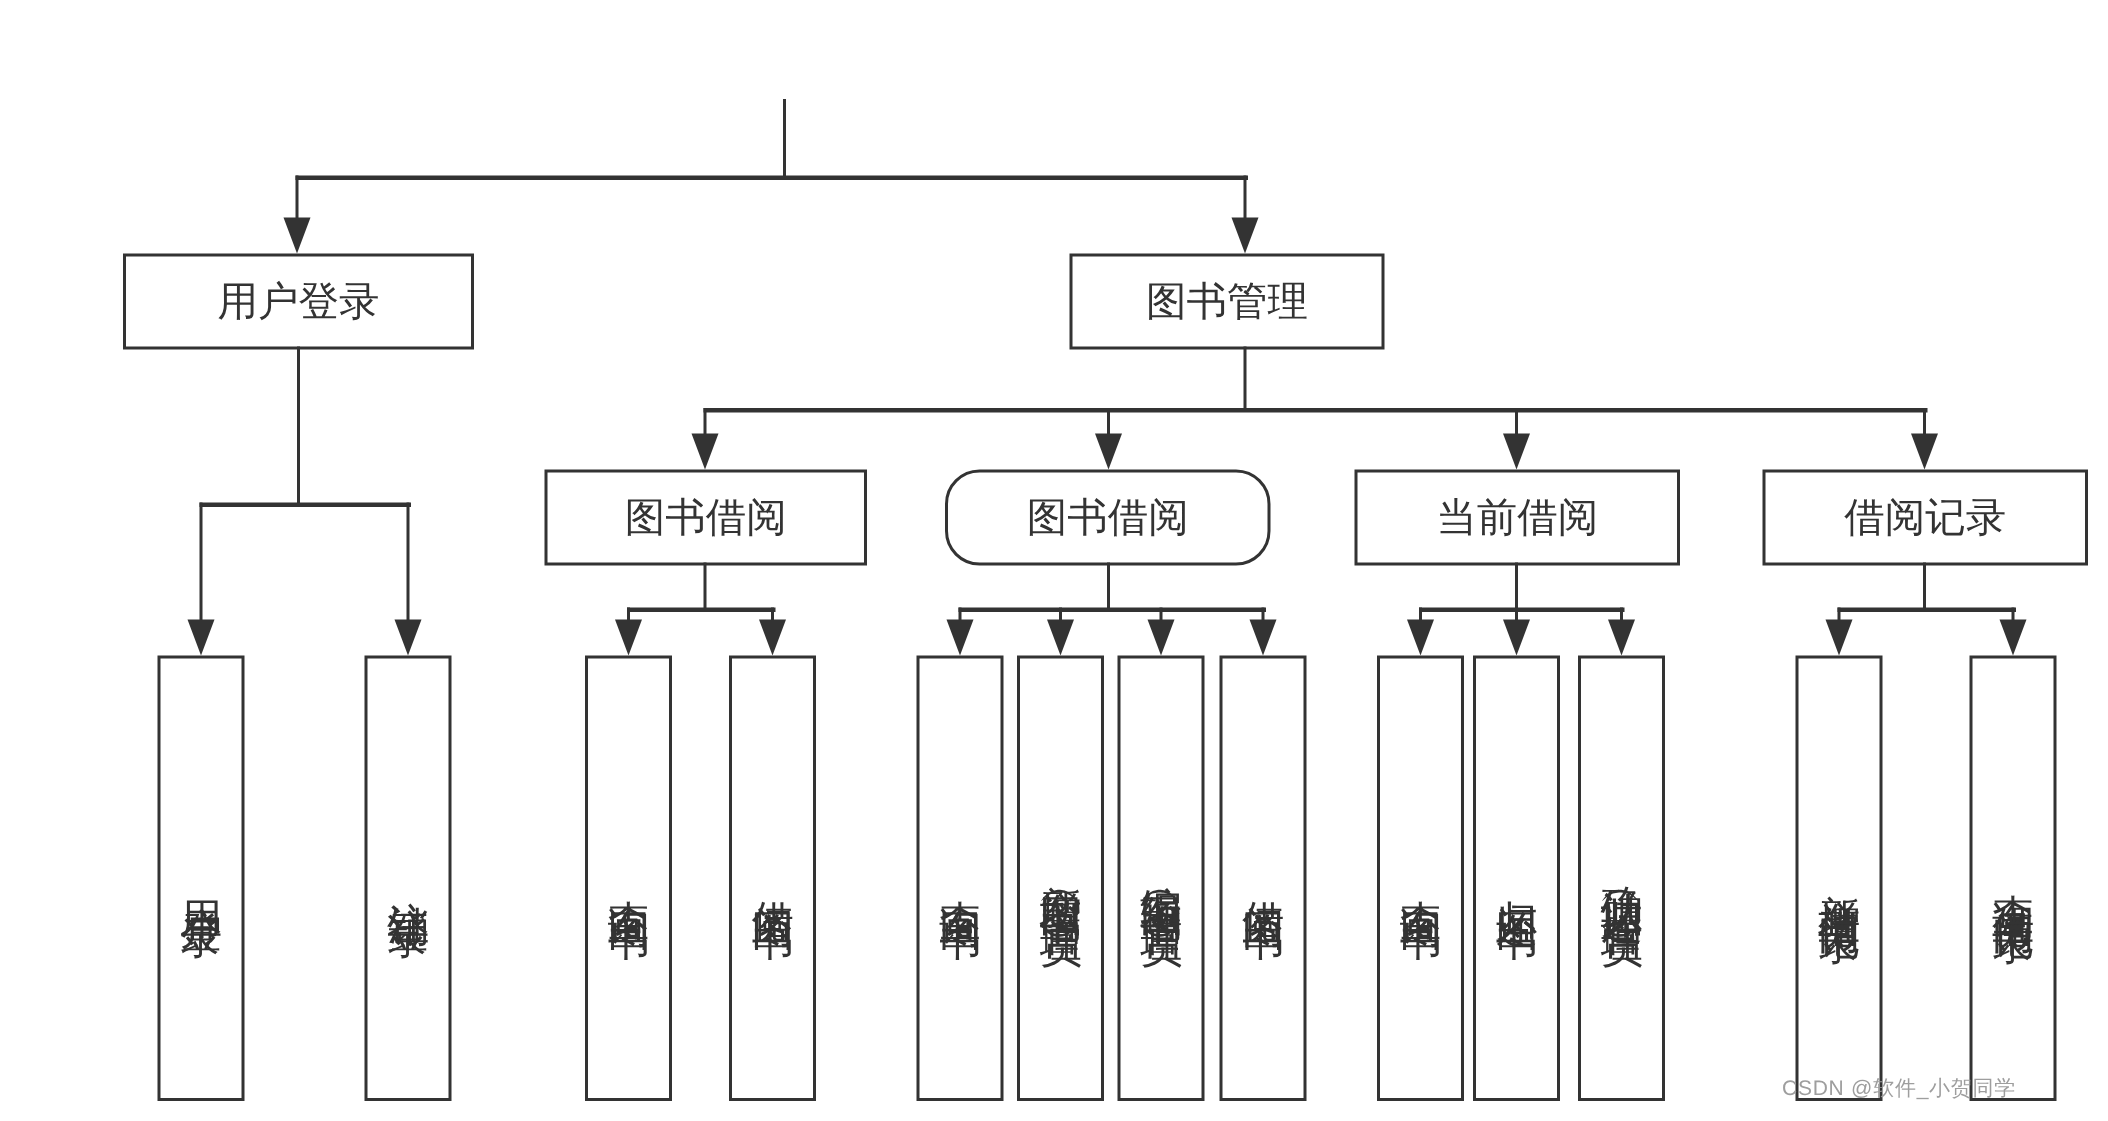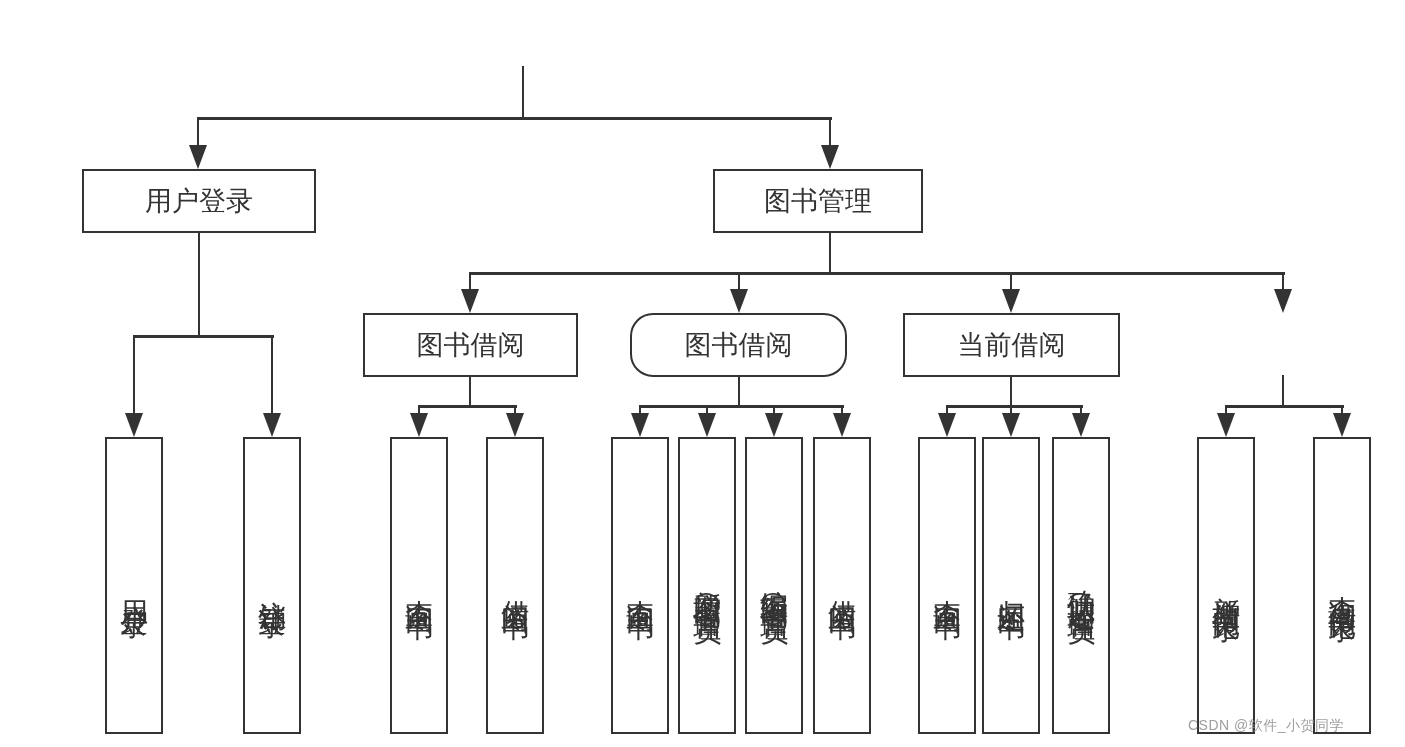--- a/index.html
+++ b/index.html
@@ -50,20 +50,23 @@
   </div>
 
   <div class="node" style="left:363px;top:313px;width:215px;height:64px;">
     <span>图书借阅</span>
   </div>
   <div class="node" style="left:630px;top:313px;width:217px;height:64px;border-radius:23px;">
     <span>图书借阅</span>
   </div>
   <div class="node" style="left:903px;top:313px;width:217px;height:64px;">
     <span>当前借阅</span>
+  </div>
+  <div class="node" style="left:1175px;top:313px;width:217px;height:64px;">
+    <span>借阅记录</span>
   </div>
 
   <div class="leaf" style="left:105px;">
     <span class="vtext">用户登录</span>
     </div>
   <div class="leaf" style="left:243px;">
     <span class="vtext">注销登录</span>
     </div>
   <div class="leaf" style="left:390px;">
     <span class="vtext">查询图书</span>

